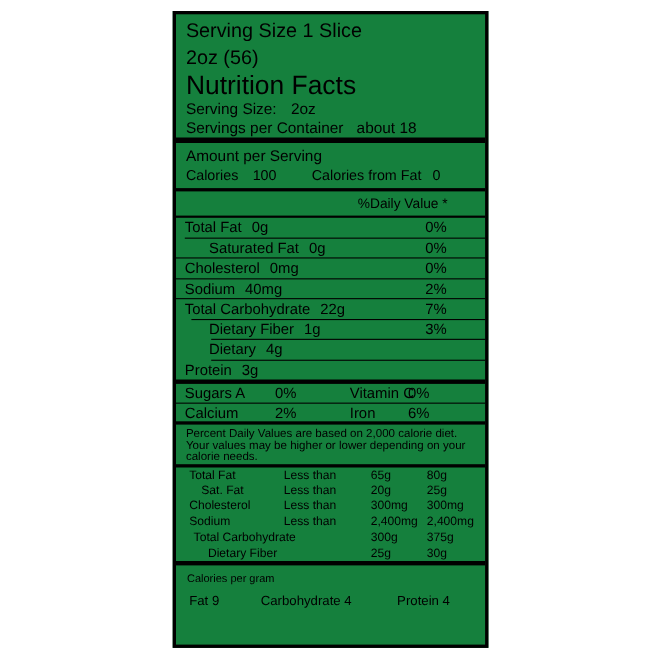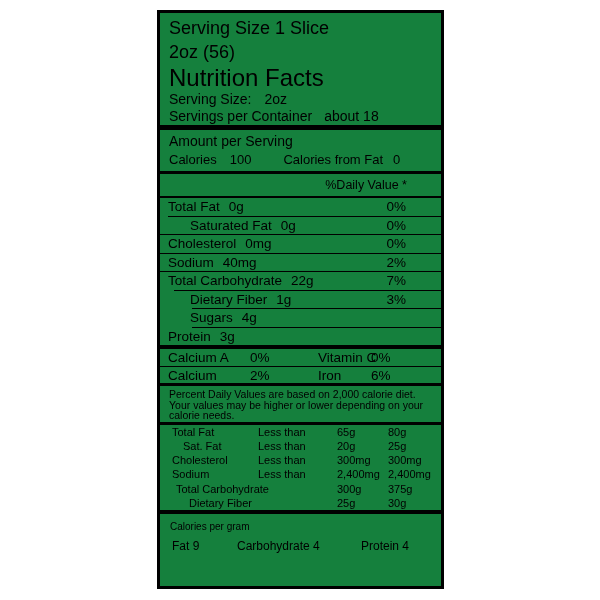--- a/index.html
+++ b/index.html
@@ -114,34 +114,34 @@
   </div>
   <div class="sep i14"></div>
 
   <div class="nrow sub">
     <span class="nm"><span>Dietary Fiber</span><span class="amt">1g</span></span>
     <span>3%</span>
   </div>
   <div class="sep i32"></div>
 
   <div class="nrow sub">
-    <span class="nm"><span>Sugars</span><span class="amt">4g</span></span>
+    <span class="nm"><span>Dietary</span><span class="amt">4g</span></span>
     <span></span>
   </div>
   <div class="sep i32"></div>
 
   <div class="nrow">
     <span class="nm"><span>Protein</span><span class="amt">3g</span></span>
     <span></span>
   </div>
 
   <div class="bar b4"></div>
 
   <div class="vrow">
-    <span class="vc1">Calcium A</span>
+    <span class="vc1">Sugars A</span>
     <span class="vc2">0%</span>
     <span class="vc3">Vitamin C</span>
     <span class="vc4">0%</span>
   </div>
   <div class="sep"></div>
   <div class="vrow">
     <span class="vc1">Calcium</span>
     <span class="vc2">2%</span>
     <span class="vc3">Iron</span>
     <span class="vc4">6%</span>

